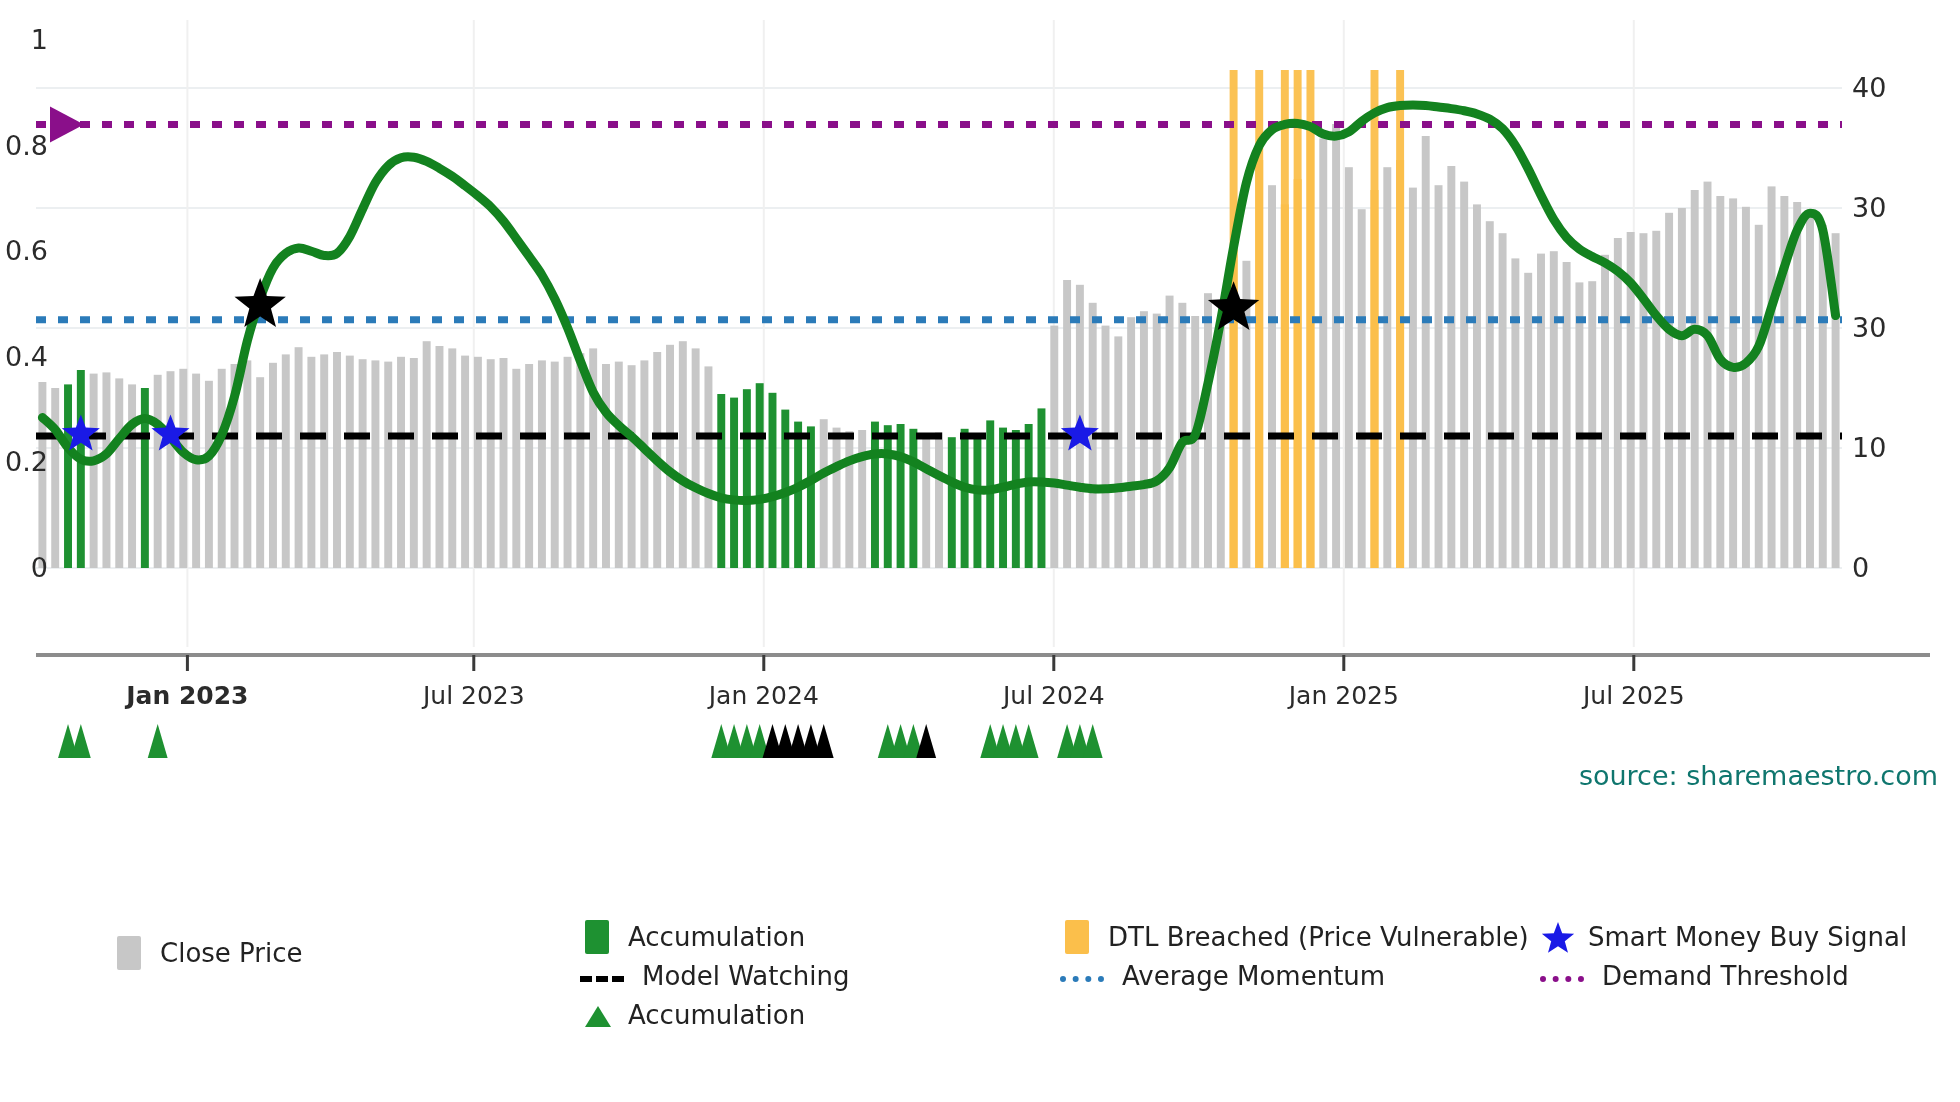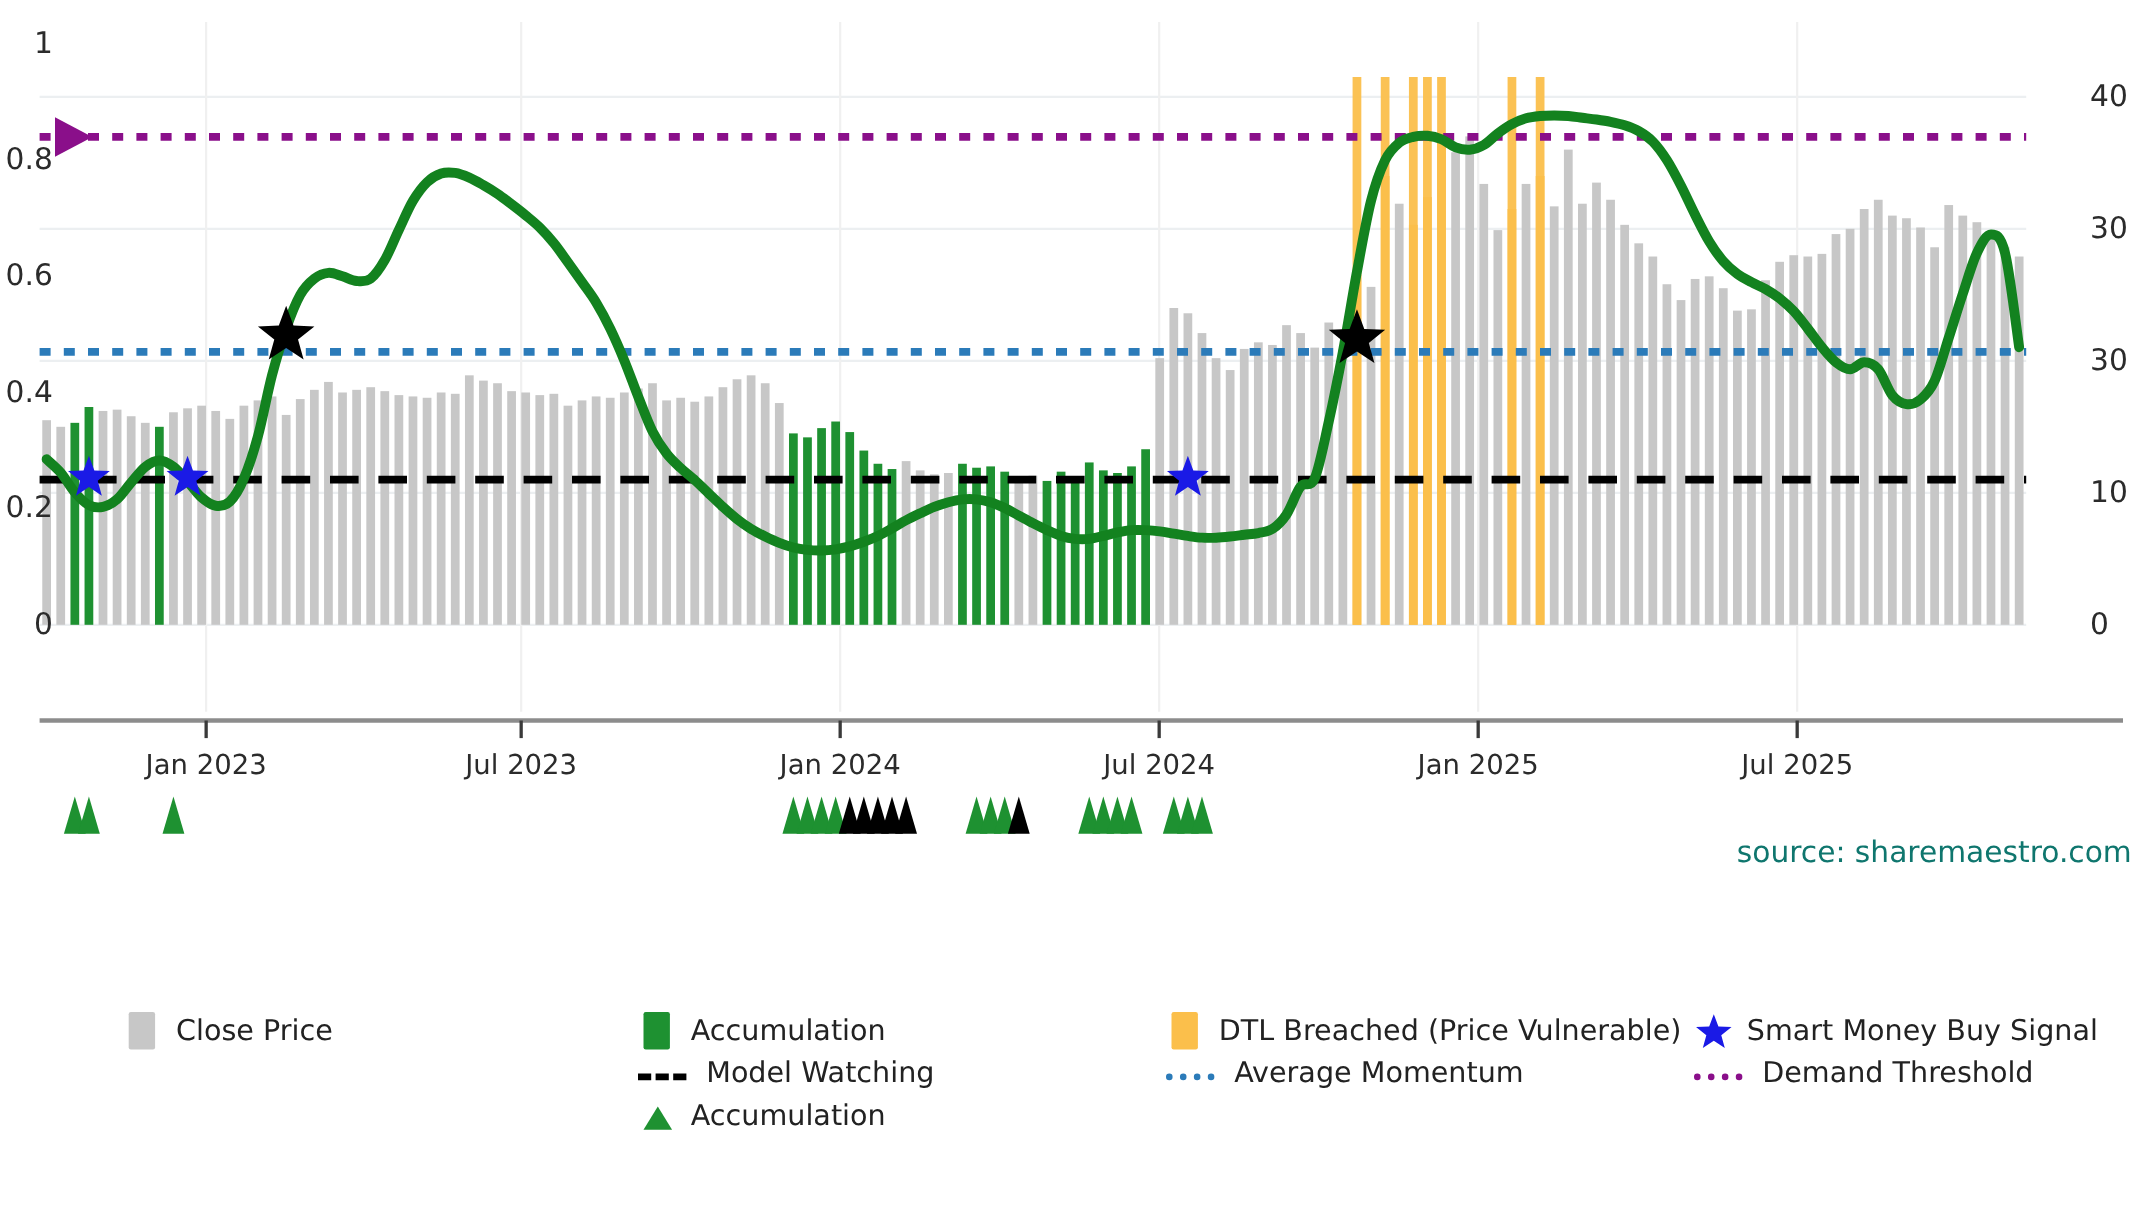--- a/index.html
+++ b/index.html
@@ -25,21 +25,21 @@
 
   
   .ytick-left, .ytick-right {
     position: absolute;
     font-size: 27px;
     color: #2b2b2b;
     white-space: nowrap;
     line-height: 1;
   }
   .ytick-left  { right: 1912px; text-align: right; }
-  .ytick-right { left: 1852px;  text-align: left; margin-left: 48px;  }
+  .ytick-right { left: 1852px;  text-align: left;  }
 
   .xtick {
     position: absolute;
     font-size: 25px;
     color: #2b2b2b;
     white-space: nowrap;
     transform: translateX(-50%);
     line-height: 1;
   }
 
@@ -305,30 +305,30 @@
       <div class="ytick-left" style="top: 131.6px;">0.8</div>
       <div class="ytick-left" style="top: 237.2px;">0.6</div>
       <div class="ytick-left" style="top: 342.8px;">0.4</div>
       <div class="ytick-left" style="top: 448.4px;">0.2</div>
       <div class="ytick-left" style="top: 554px;">0</div>
       <div class="ytick-right" style="top: 74px;">40</div>
       <div class="ytick-right" style="top: 194px;">30</div>
       <div class="ytick-right" style="top: 314px;">30</div>
       <div class="ytick-right" style="top: 434px;">10</div>
       <div class="ytick-right" style="top: 554px;">0</div>
-      <div class="xtick" style="left: 187.406px; top: 683px;">Jan 2023</div>
+      <div class="xtick" style="left: 187.406px; top: 683px; font-weight: bold;">Jan 2023</div>
       <div class="xtick" style="left: 473.785px; top: 683px;">Jul 2023</div>
       <div class="xtick" style="left: 763.789px; top: 683px;">Jan 2024</div>
       <div class="xtick" style="left: 1053.79px; top: 683px;">Jul 2024</div>
       <div class="xtick" style="left: 1343.8px; top: 683px;">Jan 2025</div>
       <div class="xtick" style="left: 1633.8px; top: 683px;">Jul 2025</div>
     </div>
   <div class="source-note">source: sharemaestro.com</div>
   <div id="legend">
-      <div class="legend-item" style="left: 112px; top: 0px;">
+      <div class="legend-item" style="left: 112px; top: 16px;">
         <span class="swatch">
           <span class="sw-rect" style="background: rgb(199, 199, 199); display: block; margin: 0px auto;"></span>
         </span>
         <span class="legend-label">Close Price</span>
       </div>
       <div class="legend-item" style="left: 580px; top: 0px;">
         <span class="swatch">
           <span class="sw-rect" style="background: rgb(30, 145, 49); display: block; margin: 0px auto;"></span>
         </span>
         <span class="legend-label">Accumulation</span>

